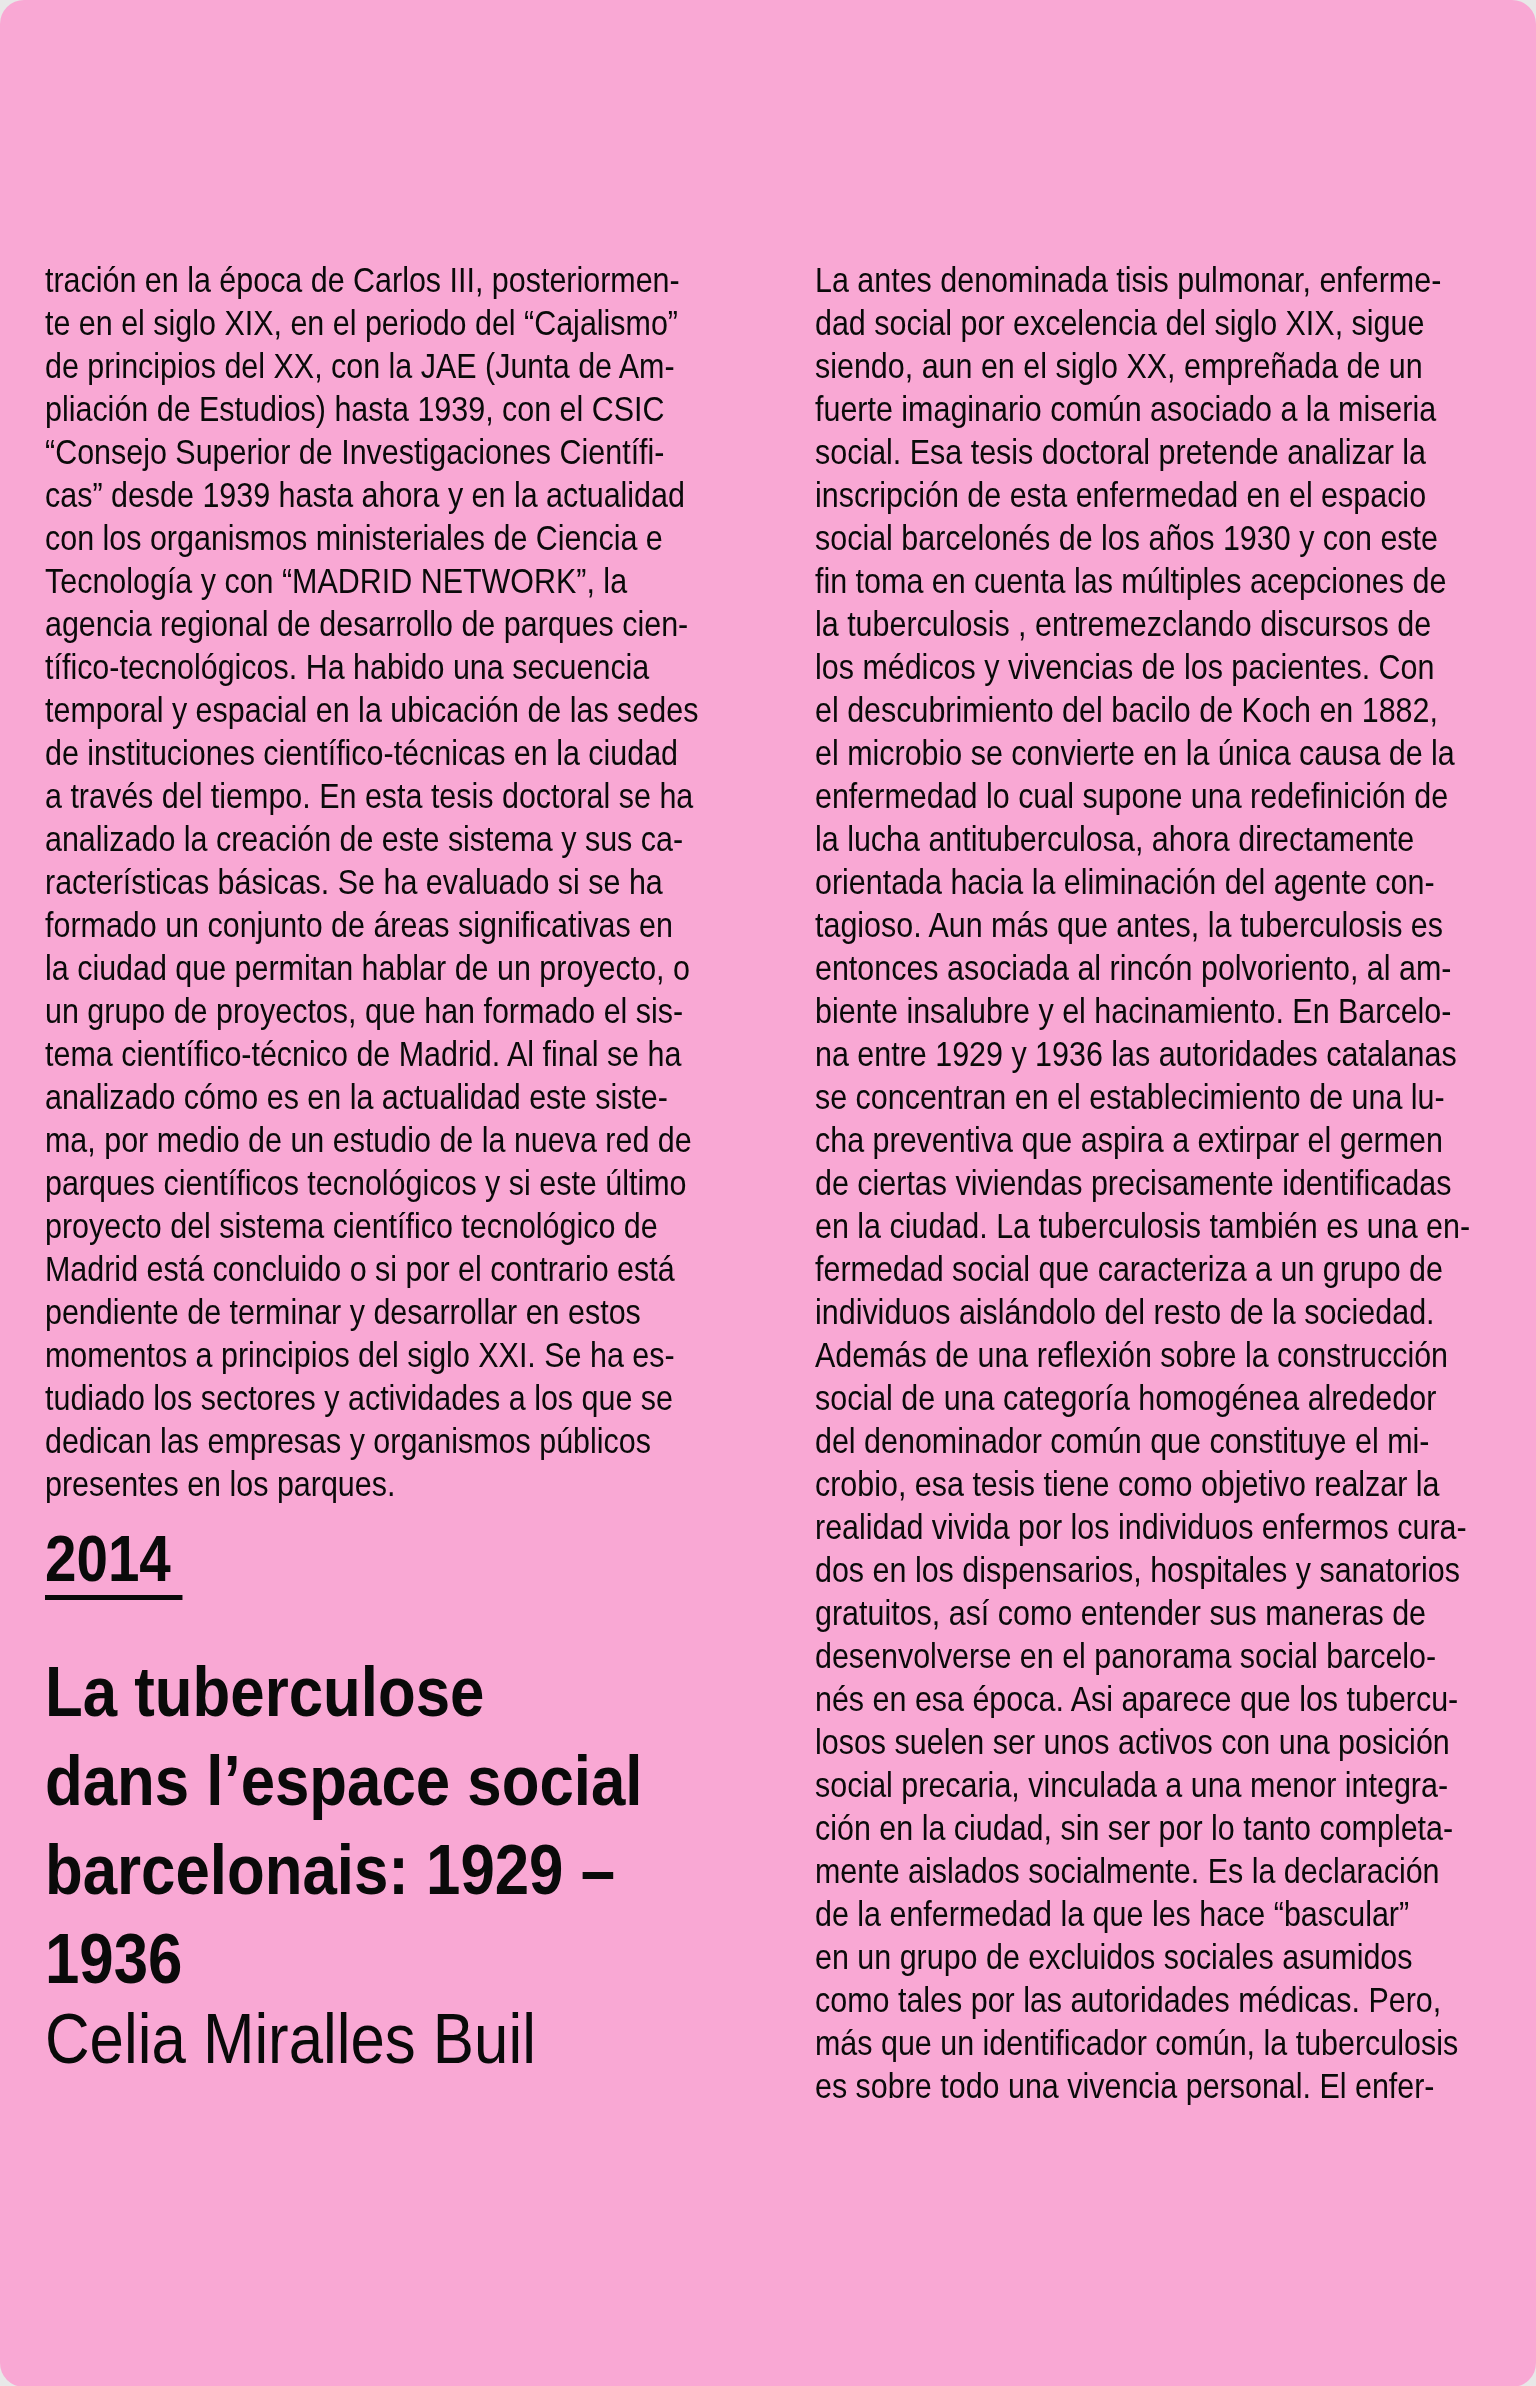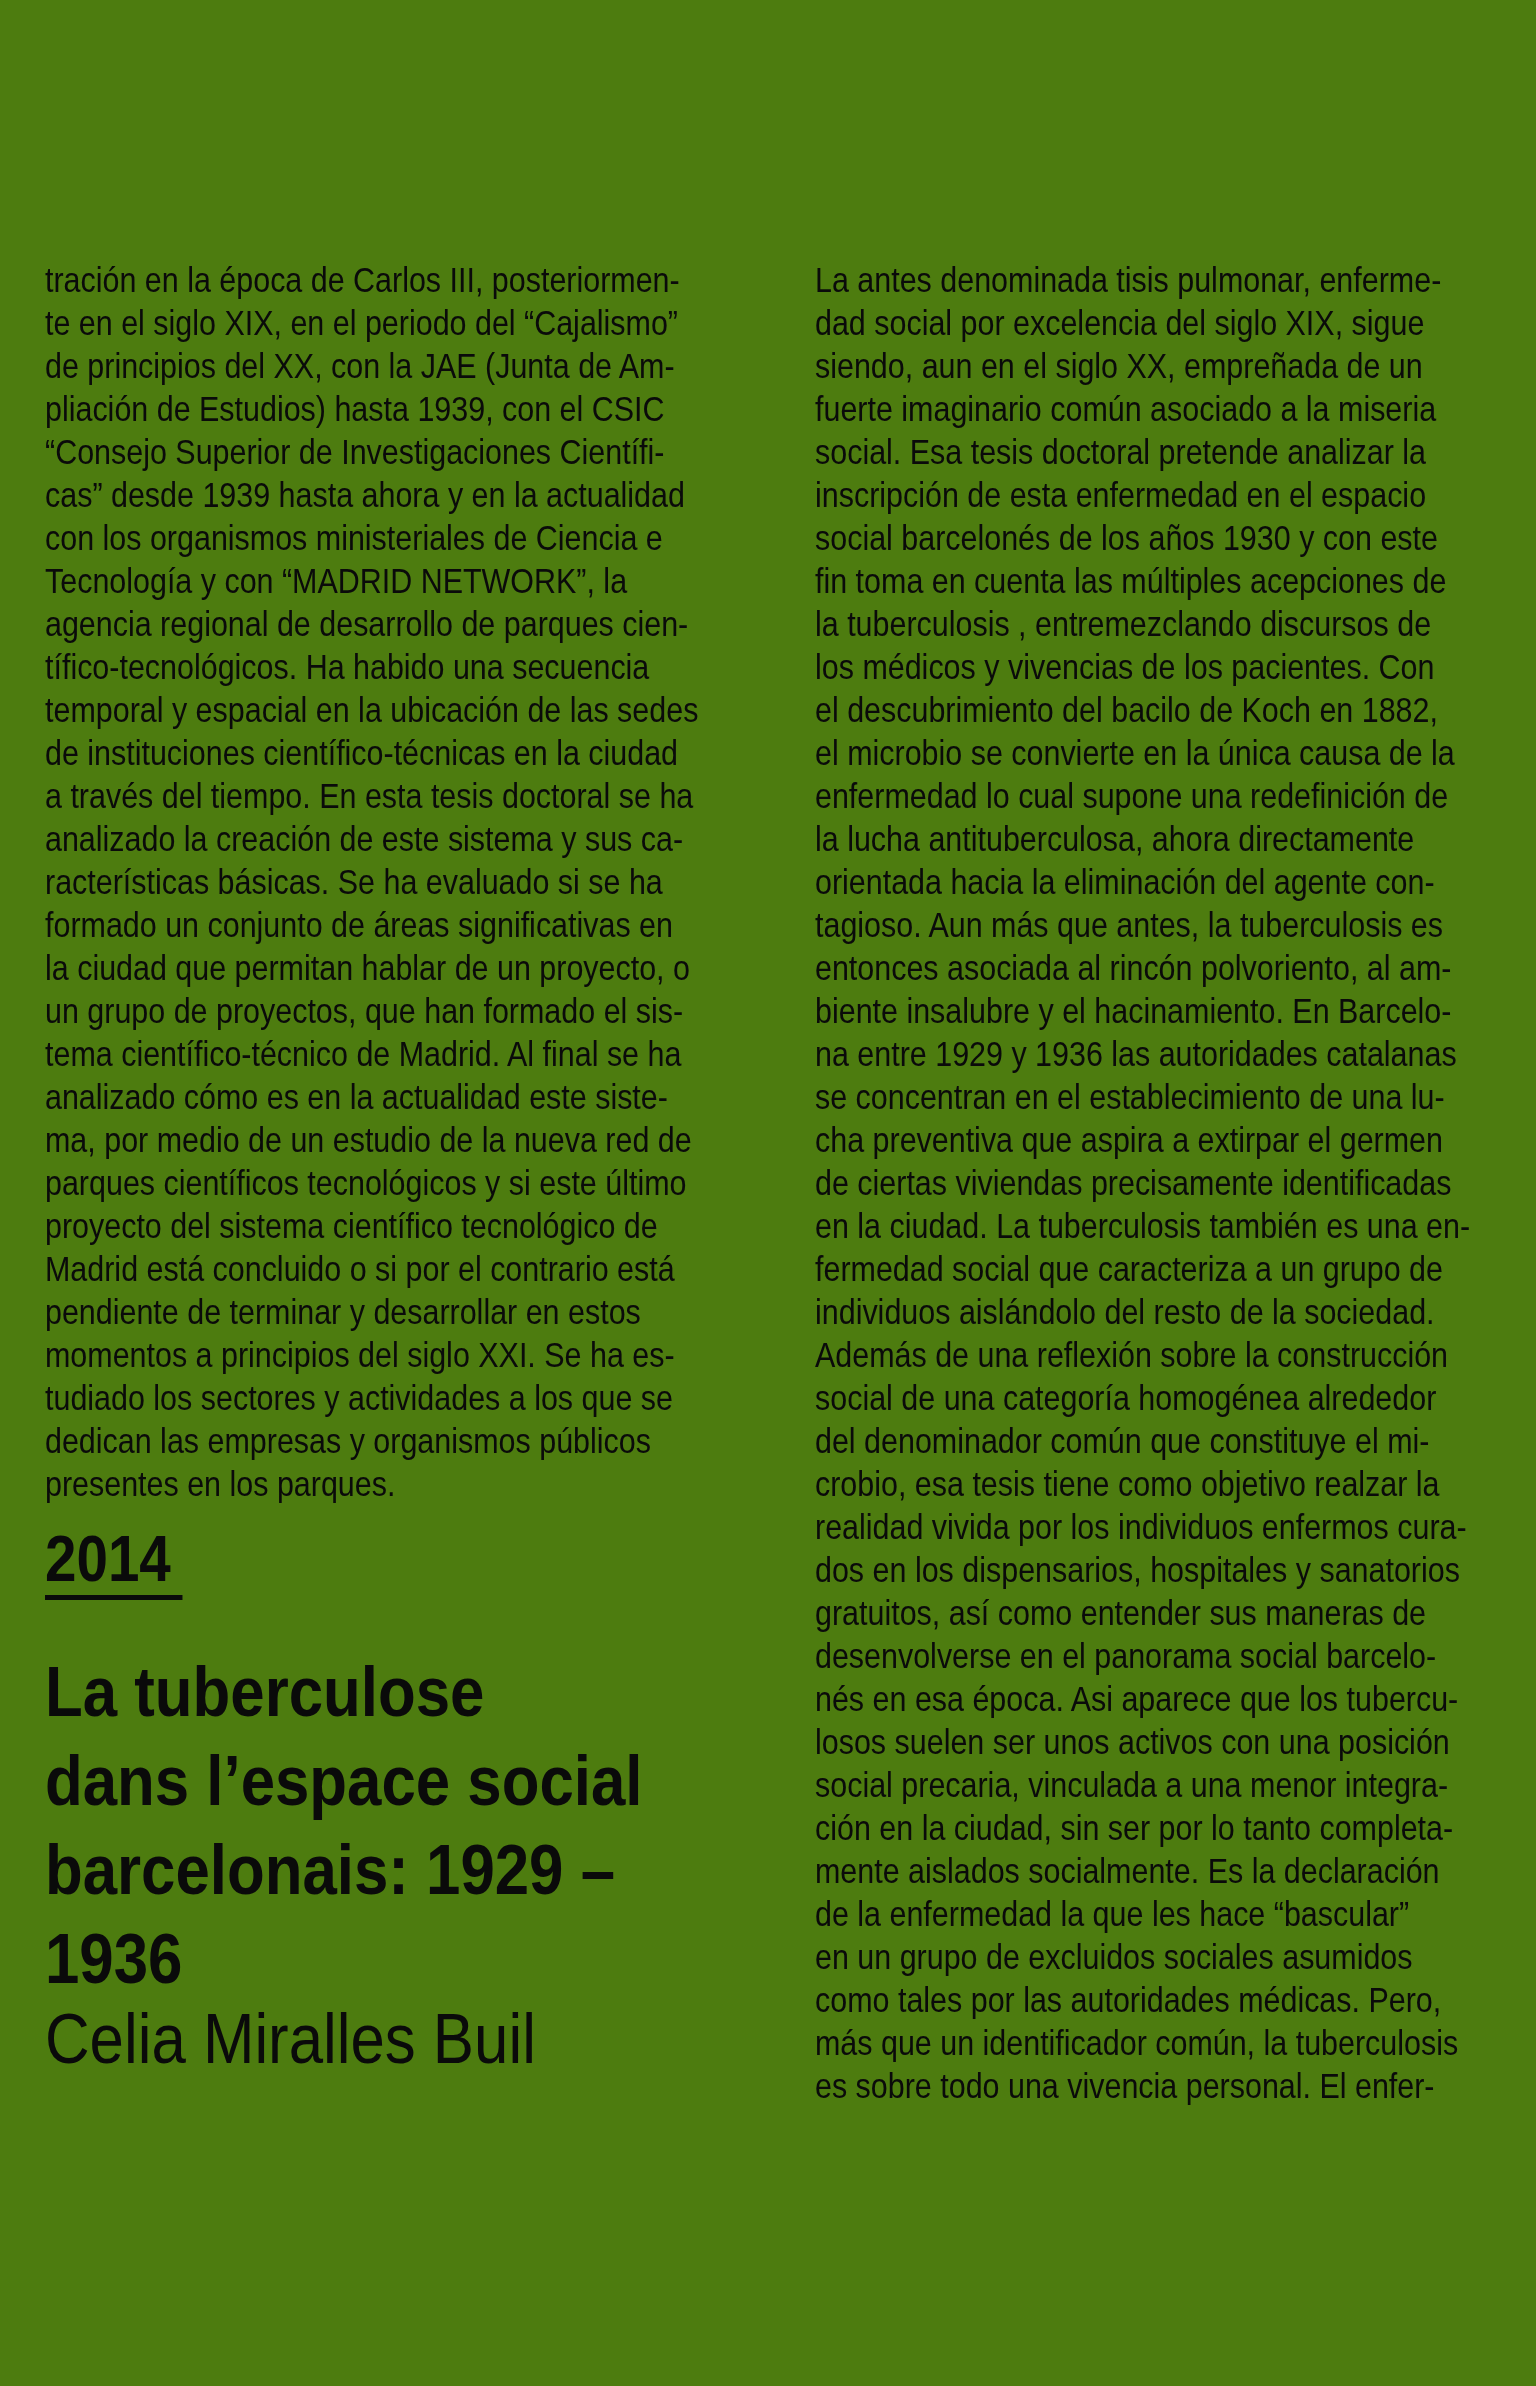--- a/index.html
+++ b/index.html
@@ -1,23 +1,24 @@
 <!DOCTYPE html>
 <html style="font-size:15px"><head>
 <meta charset="utf-8">
 <style>
   html, body { margin: 0; padding: 0; background: #e8e8e8; }
   .page {
     position: relative;
     width: 1536px;
     height: 2387px;
-    background: #4d7c0f;
+    background: #f9a8d4;
     overflow: hidden;
     font-family: "Liberation Sans", sans-serif;
     color: #0a0a0a;
+    border-radius: 24px;
   }
   .col {
     position: absolute;
     top: 258px;
     width: 774px;
     transform: scaleX(0.87);
     transform-origin: top left;
   }
   .col-left  { left: 45px; }
   .col-right { left: 815px; }

